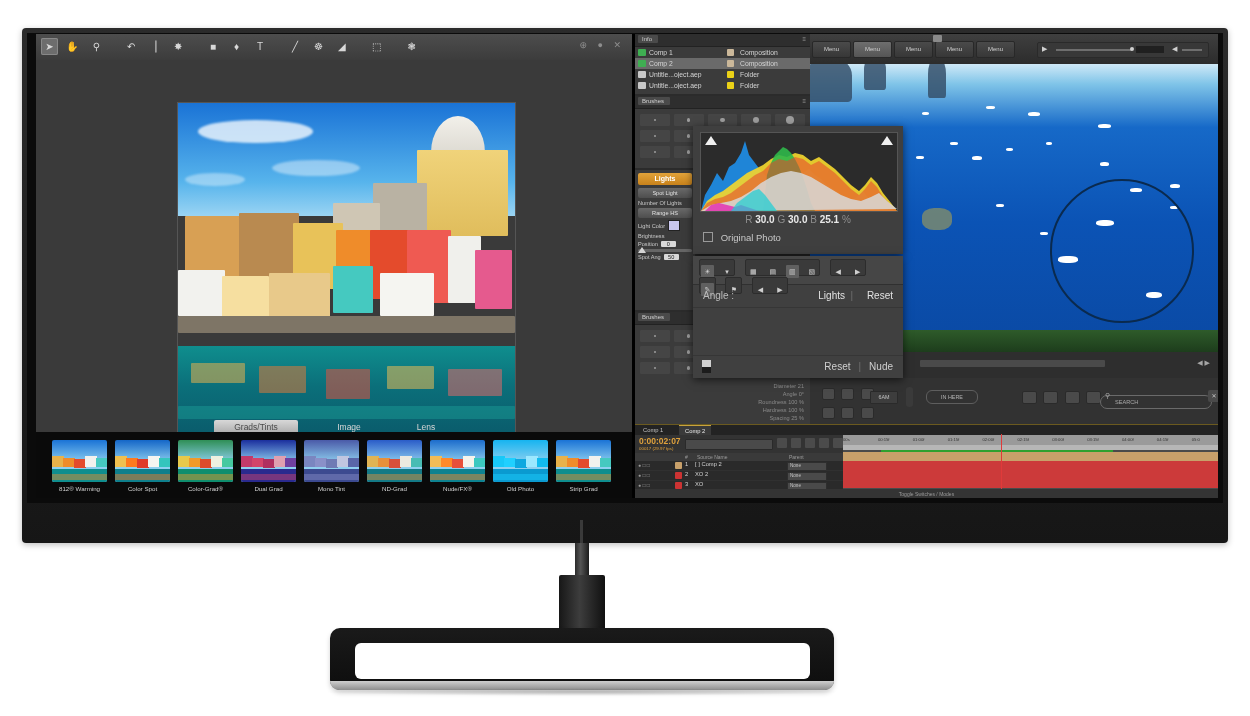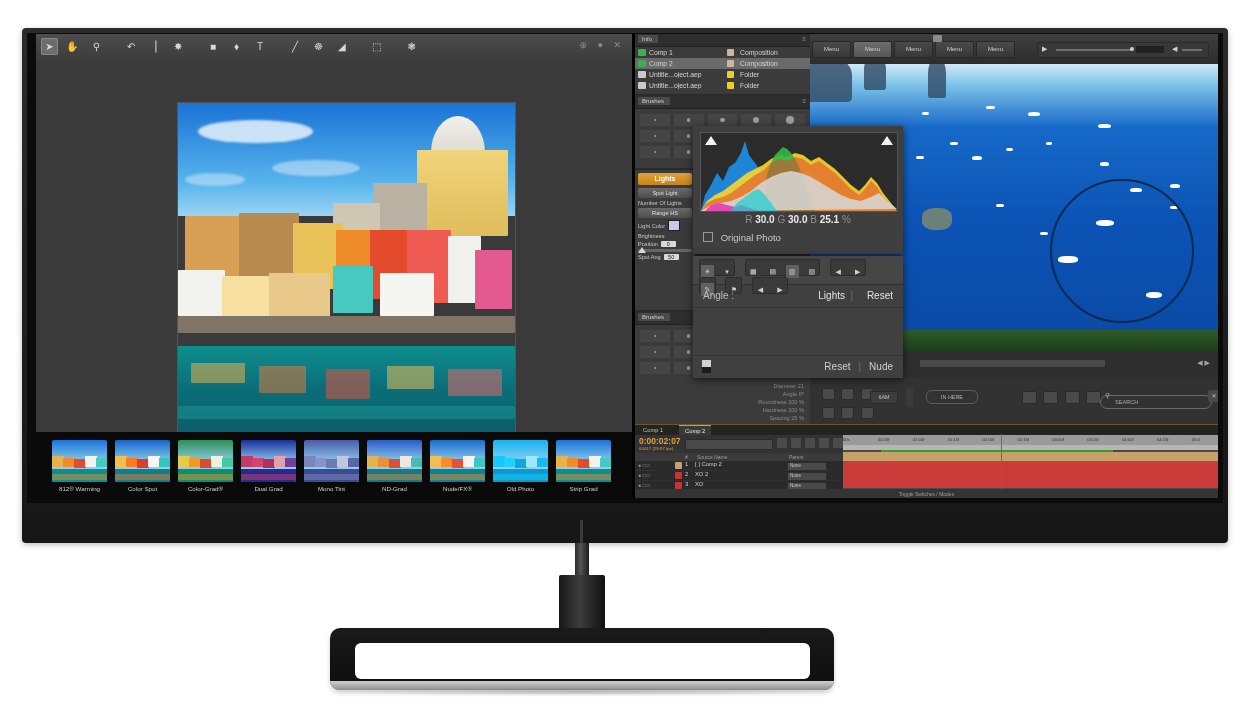--- a/index.html
+++ b/index.html
@@ -259,20 +259,25 @@
           <div class="v-refl" style="left:4%;bottom:16%;width:16%;height:6%;background:#e6b04e"></div>
           <div class="v-refl" style="left:24%;bottom:13%;width:14%;height:8%;background:#dd7a3a"></div>
           <div class="v-refl" style="left:44%;bottom:11%;width:13%;height:9%;background:#e1523f"></div>
           <div class="v-refl" style="left:62%;bottom:14%;width:14%;height:7%;background:#eabb55"></div>
           <div class="v-refl" style="left:80%;bottom:12%;width:16%;height:8%;background:#e06a6a"></div>
           <div class="v-refl" style="left:0;bottom:5%;width:100%;height:4%;background:#1fa79d;opacity:.4"></div>
         </div>
       </div>
     </div>
 
+    <div class="l-tabs">
+      <div class="l-tab active" style="left:178px;width:84px;">Grads/Tints</div>
+      <div class="l-tab" style="left:288px;width:50px;">Image</div>
+      <div class="l-tab" style="left:368px;width:44px;">Lens</div>
+    </div>
 
     <div class="l-strip">
       <div class="thumbs" id="presetList">
           <div class="thumb">
             <div class="tpic">
       <div style="position:absolute;inset:0;background:linear-gradient(180deg,#1a73d6,#8fd0f0 55%);"></div>
       <div style="position:absolute;left:0%;top:38%;width:21%;height:26%;background:#e8b24a;"></div>
               <div style="position:absolute;left:20%;top:42%;width:21%;height:23%;background:#ef8c2a;"></div>
               <div style="position:absolute;left:40%;top:46%;width:21%;height:20%;background:#e44b2c;"></div>
               <div style="position:absolute;left:60%;top:38%;width:21%;height:26%;background:#f2f2ee;"></div>

